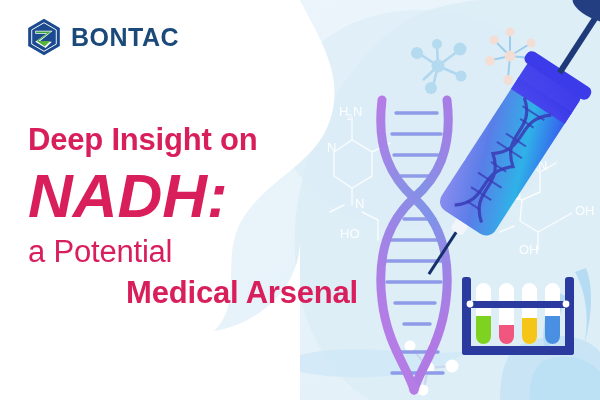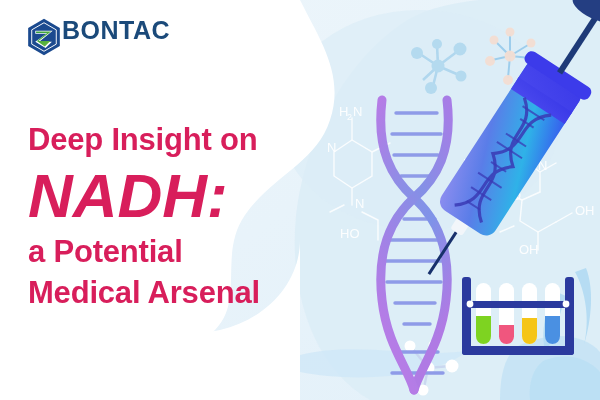--- a/index.html
+++ b/index.html
@@ -15,21 +15,21 @@
     width:600px; height:400px;
     overflow:hidden;
     background:#e7f2f9;
   }
   .layer { position:absolute; top:0; left:0; width:600px; height:400px; }
   svg.layer { display:block; }
 
   
   #logo-row {
     position:absolute; left:26px; top:18px;
-    display:flex; 
+    display:flex; align-items:center; gap:9px;
     z-index:40;
   }
   #logo-mark { width:36px; height:38px; display:block; }
   #logo-text {
     font-family:"Liberation Sans", sans-serif;
     font-weight:bold;
     font-size:25px;
     letter-spacing:0.5px;
     color:#1b4a7a;
     line-height:1;
@@ -48,22 +48,22 @@
     color:#d81e5b;
     font-family:"Liberation Sans", sans-serif;
     white-space:nowrap;
   }
   #hl-1 { font-size:31px; font-weight:bold; line-height:1.12; letter-spacing:-0.2px; }
   #hl-2 {
     font-size:62px; font-weight:bold; font-style:italic;
     line-height:1.15; letter-spacing:0px;
     margin-top:2px;
   }
-  #hl-3 { font-size:31px; font-weight:bold; line-height:1.12; margin-top:4px; letter-spacing:-0.2px;}
-  #hl-4 { font-size:31px; font-weight:bold; line-height:1.12; margin-top:6px; letter-spacing:-0.2px;}
+  #hl-3 { font-size:31px; font-weight:normal; line-height:1.12; margin-top:4px; letter-spacing:-0.2px;}
+  #hl-4 { font-size:31px; font-weight:bold; line-height:1.12; margin-top:6px; letter-spacing:-0.2px;text-align:right;}
 </style>
 </head>
 <body>
 
 <div id="banner">
 
   <svg class="layer" viewBox="0 0 600 400" preserveAspectRatio="none">
     <defs>
       <linearGradient id="bgGrad" x1="0" y1="0" x2="1" y2="1">
         <stop offset="0%" stop-color="#eef6fb"></stop>

